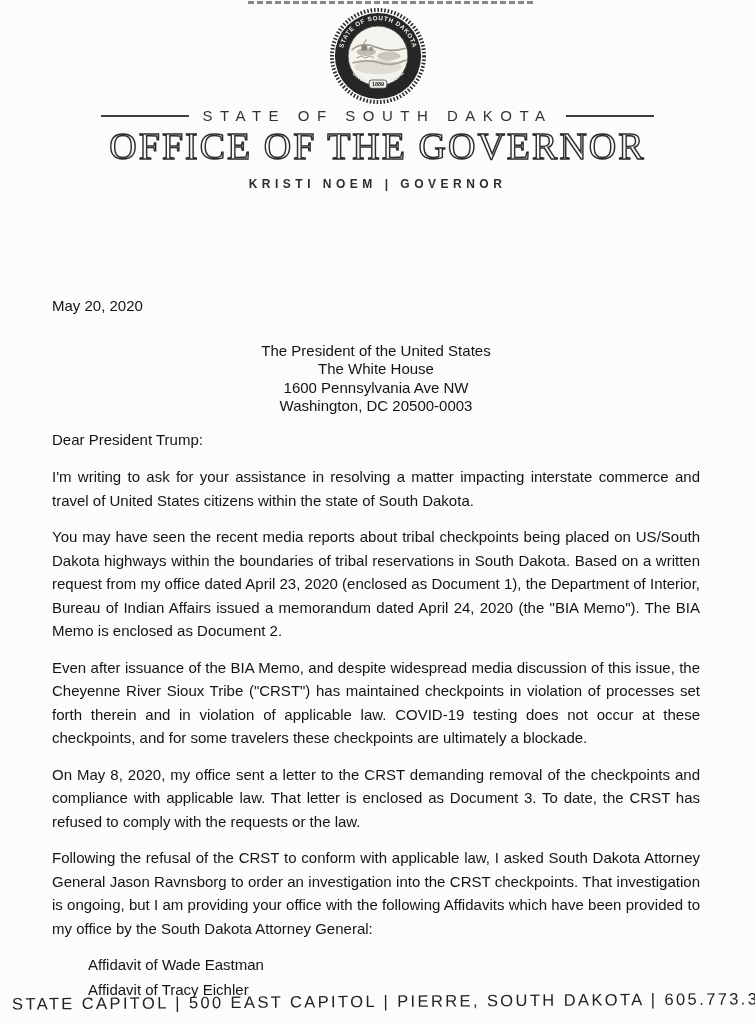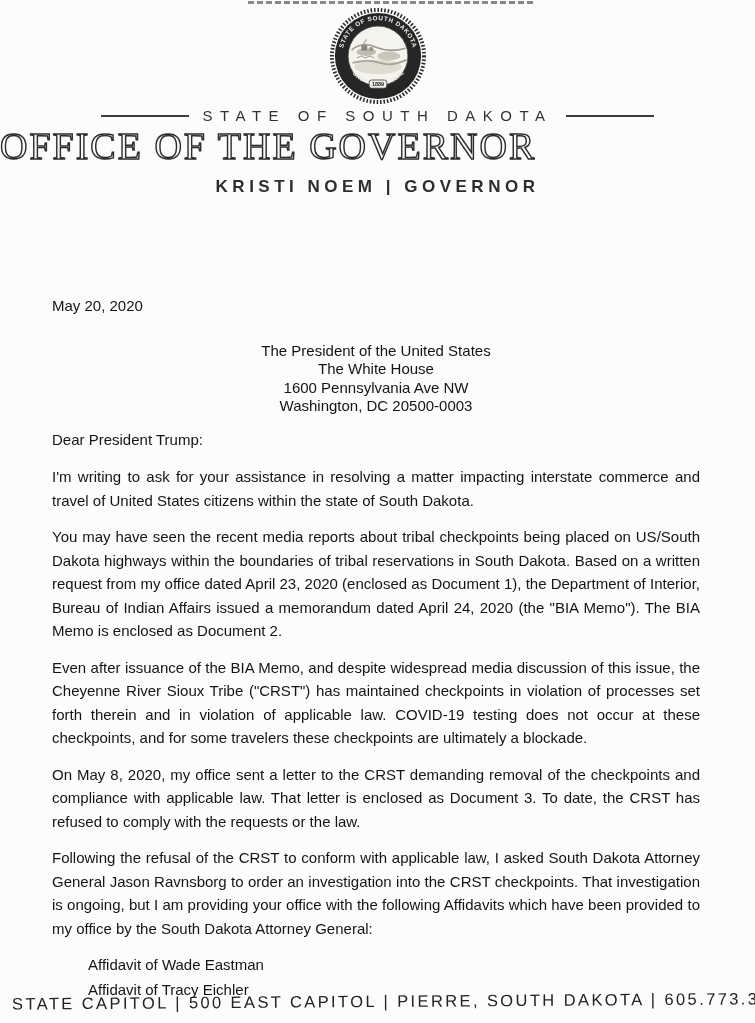--- a/index.html
+++ b/index.html
@@ -49,33 +49,34 @@
   .state-name {
     font-size: 15px;
     letter-spacing: 7.5px;
     font-weight: 500;
     color: #333;
     white-space: nowrap;
   }
   .office-title {
     position: absolute;
     top: 124px; left: 0; right: 0;
+    text-align: center;
     font-family: "Liberation Serif", serif;
     font-size: 38px;
     letter-spacing: 2px;
     white-space: nowrap;
     color: #fbfbfa;
     -webkit-text-stroke: 1.4px #2e2e2e;
     text-shadow: 0 0 1px #555;
   }
   .governor-line {
     position: absolute;
     top: 177px; left: 0; right: 0;
     text-align: center;
-    font-size: 17px;
+    font-size: 12px;
     font-weight: bold;
     letter-spacing: 4.5px;
     color: #2d2d2d;
     white-space: nowrap;
   }
 
   
   .letter-body {
     position: absolute;
     top: 258px; left: 52px;

